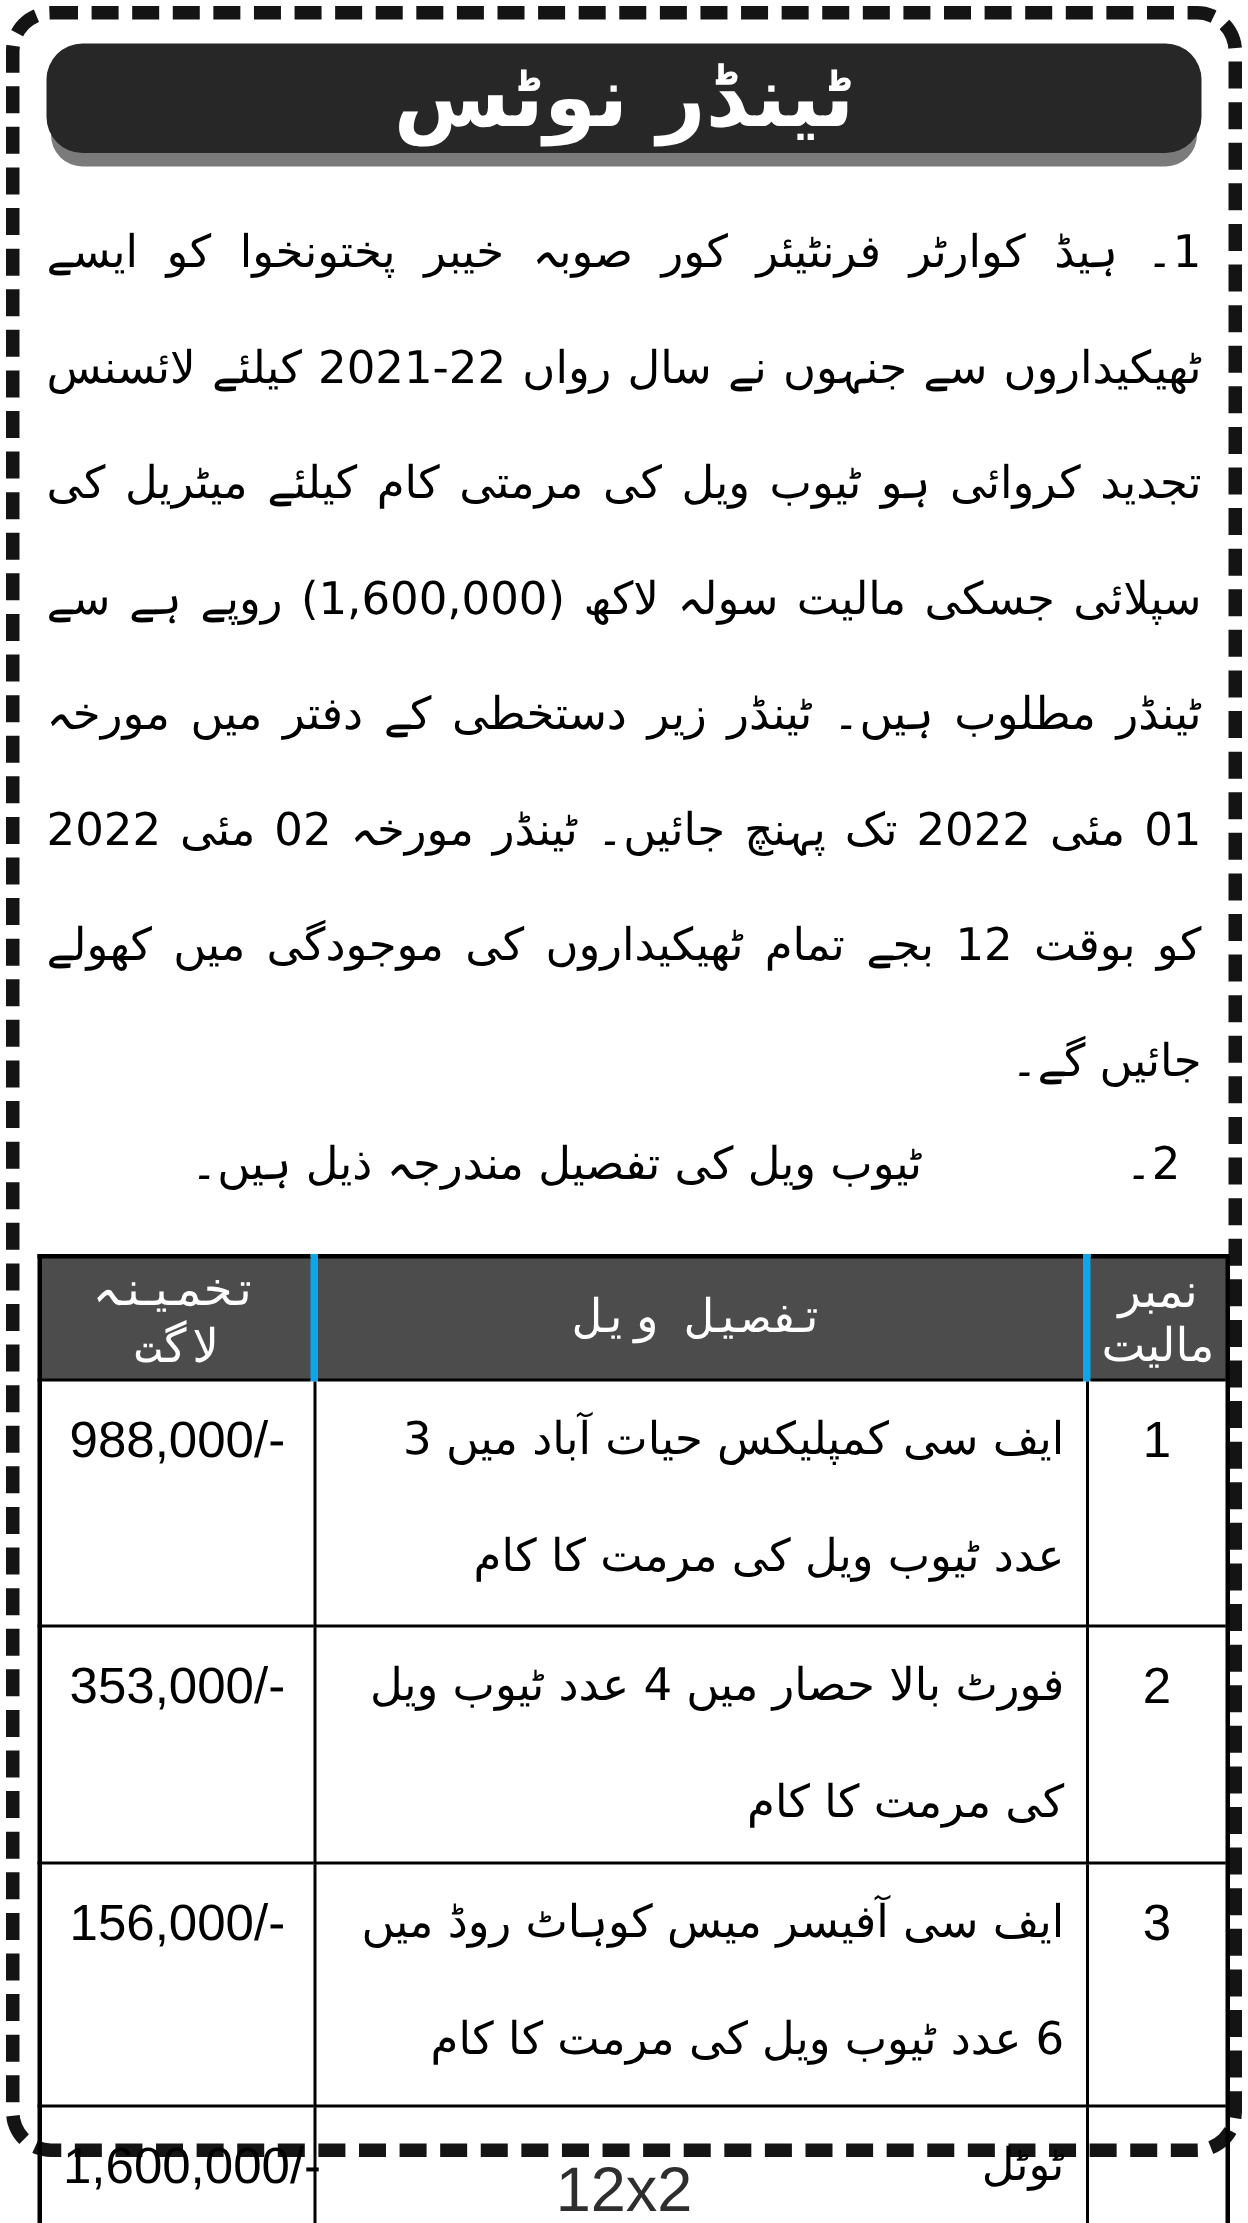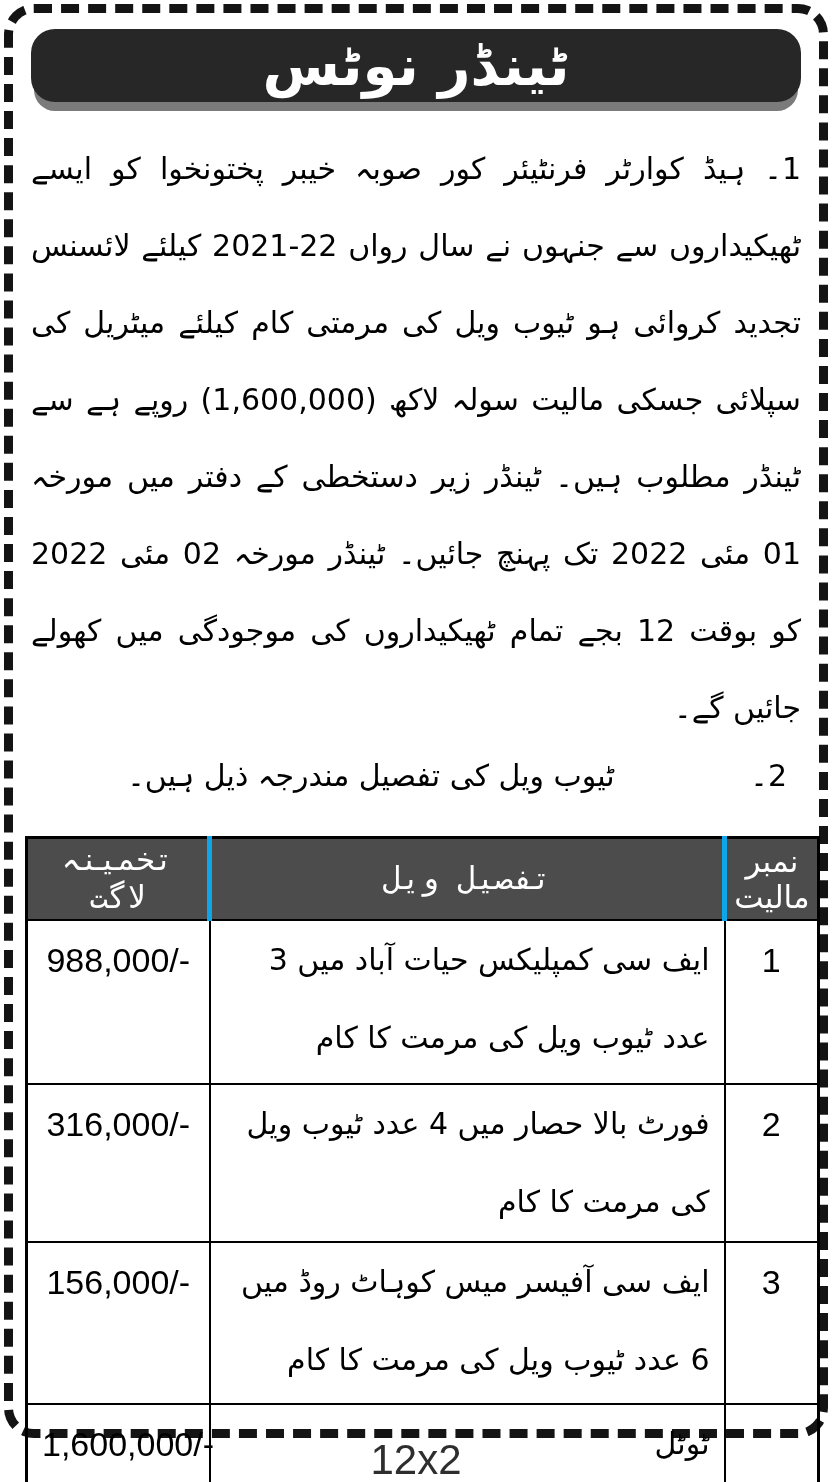--- a/index.html
+++ b/index.html
@@ -169,21 +169,21 @@
       </thead>
       <tbody>
         <tr class="row-1">
           <td class="cell-serial">1</td>
           <td class="cell-desc">ایف سی کمپلیکس حیات آباد میں 3 عدد ٹیوب ویل کی مرمت کا کام</td>
           <td class="cell-cost">988,000/-</td>
         </tr>
         <tr class="row-2">
           <td class="cell-serial">2</td>
           <td class="cell-desc">فورٹ بالا حصار میں 4 عدد ٹیوب ویل کی مرمت کا کام</td>
-          <td class="cell-cost">316,000/-</td>
+          <td class="cell-cost">353,000/-</td>
         </tr>
         <tr class="row-3">
           <td class="cell-serial">3</td>
           <td class="cell-desc">ایف سی آفیسر میس کوہاٹ روڈ میں 6 عدد ٹیوب ویل کی مرمت کا کام</td>
           <td class="cell-cost">156,000/-</td>
         </tr>
         <tr class="row-total">
           <td class="cell-serial"></td>
           <td class="cell-desc">ٹوٹل</td>
           <td class="cell-cost">1,600,000/-</td>

